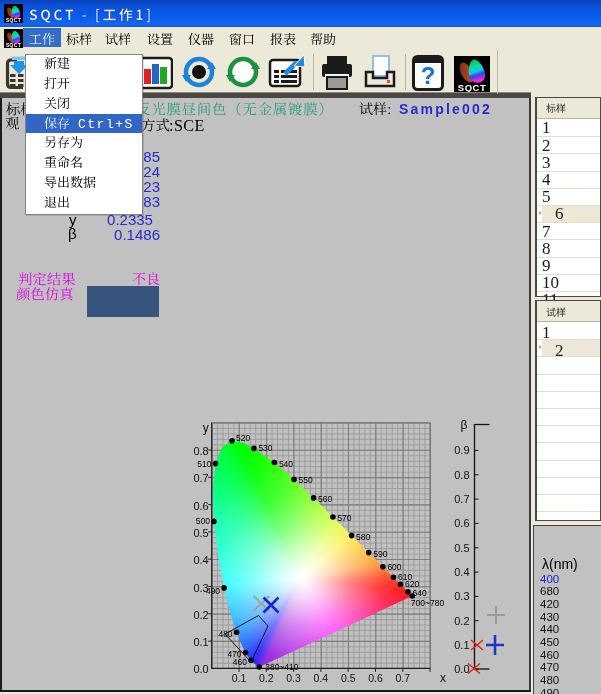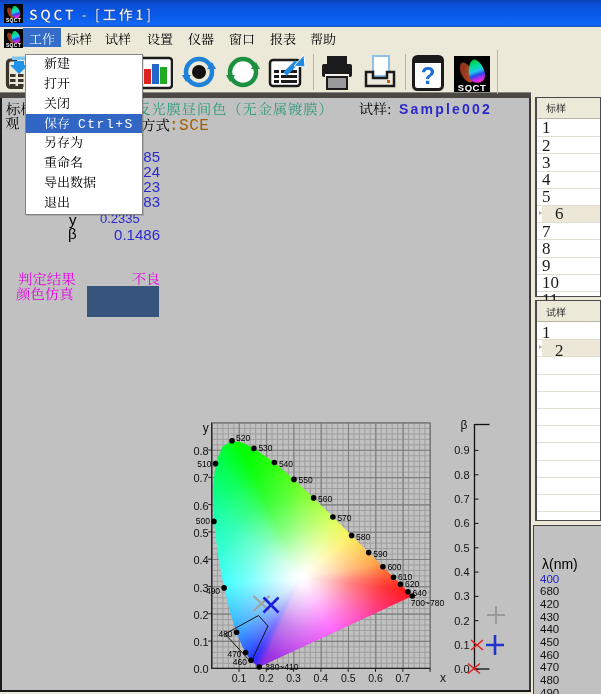--- a/index.html
+++ b/index.html
@@ -214,27 +214,27 @@
 <div style="position:absolute;left:5px;top:114.1px;">
     <svg width="14" height="19" viewBox="0 -14.4 14 19" style="display:block;overflow:visible">
       <path d="M11.3 -4.0 10.0 -4.1V-0.0C10.0 0.6 10.1 0.8 11.0 0.8H12.0C13.6 0.8 14.0 0.6 14.0 0.2C14.0 0.1 13.9 -0.0 13.7 -0.2L13.6 -2.0H13.4C13.3 -1.2 13.1 -0.4 13.1 -0.2C13.0 -0.1 13.0 -0.0 12.8 -0.0C12.7 -0.0 12.4 -0.0 12.1 -0.0H11.2C10.9 -0.0 10.9 -0.1 10.9 -0.2V-3.6C11.1 -3.7 11.2 -3.8 11.3 -4.0ZM10.5 -9.4 9.1 -9.5C9.1 -4.6 9.3 -1.3 4.3 0.9L4.4 1.2C10.1 -0.9 9.9 -4.3 10.0 -9.0C10.3 -9.0 10.5 -9.2 10.5 -9.4ZM6.5 -11.6V-3.3H6.6C7.1 -3.3 7.4 -3.5 7.4 -3.6V-10.8H11.8V-3.5H11.9C12.3 -3.5 12.7 -3.7 12.7 -3.7V-10.7C13.0 -10.7 13.1 -10.8 13.2 -10.9L12.2 -11.7L11.7 -11.1H7.5ZM1.3 -8.5 1.1 -8.4C1.8 -7.5 2.7 -6.2 3.4 -5.0C2.8 -3.1 1.8 -1.3 0.5 0.1L0.7 0.2C2.2 -1.0 3.2 -2.5 3.9 -4.1C4.4 -3.2 4.8 -2.3 4.9 -1.5C5.8 -0.8 6.3 -2.4 4.4 -5.2C5.0 -6.7 5.3 -8.3 5.6 -9.9C5.9 -9.9 6.0 -9.9 6.1 -10.1L5.1 -11.0L4.5 -10.4H0.5L0.7 -10.0H4.6C4.4 -8.7 4.1 -7.3 3.8 -6.0C3.1 -6.8 2.3 -7.6 1.3 -8.5Z" fill="#000"></path>
     </svg>
   </div>
 <div style="position:absolute;left:141px;top:115.6px;">
     <svg width="29" height="19" viewBox="0 -14.4 29 19" style="display:block;overflow:visible">
       <path d="M5.9 -12.2 5.8 -12.1C6.5 -11.5 7.3 -10.4 7.4 -9.6C8.5 -8.9 9.3 -11.1 5.9 -12.2ZM12.5 -10.1 11.7 -9.2H0.6L0.8 -8.7H5.1C5.0 -4.6 4.2 -1.4 0.9 1.0L1.1 1.2C4.1 -0.5 5.4 -2.8 5.9 -5.9H10.5C10.3 -2.9 10.0 -0.7 9.5 -0.3C9.3 -0.1 9.2 -0.1 8.9 -0.1C8.6 -0.1 7.4 -0.2 6.7 -0.3L6.7 0.0C7.3 0.1 8.0 0.2 8.2 0.4C8.5 0.6 8.5 0.8 8.5 1.1C9.2 1.1 9.7 0.9 10.2 0.6C10.8 -0.1 11.2 -2.5 11.4 -5.8C11.7 -5.8 11.9 -5.9 12.0 -6.0L10.9 -6.9L10.3 -6.3H6.0C6.1 -7.1 6.2 -7.9 6.2 -8.7H13.4C13.6 -8.7 13.7 -8.8 13.8 -9.0C13.3 -9.4 12.5 -10.1 12.5 -10.1Z M24.4 -11.7 24.3 -11.5C24.9 -11.1 25.8 -10.4 26.1 -9.9C27.1 -9.4 27.5 -11.3 24.4 -11.7ZM22.3 -12.0C22.3 -11.0 22.3 -9.9 22.4 -8.9H15.1L15.2 -8.5H22.5C22.8 -4.7 23.8 -1.5 26.2 0.3C26.8 0.9 27.7 1.3 28.1 0.8C28.2 0.7 28.2 0.4 27.7 -0.1L28.0 -2.3L27.8 -2.3C27.6 -1.8 27.3 -1.1 27.2 -0.7C27.0 -0.4 26.9 -0.4 26.7 -0.6C24.6 -2.2 23.7 -5.2 23.4 -8.5H27.8C28.0 -8.5 28.1 -8.6 28.2 -8.7C27.7 -9.2 26.9 -9.8 26.9 -9.8L26.2 -8.9H23.4C23.4 -9.8 23.3 -10.6 23.3 -11.4C23.7 -11.5 23.8 -11.7 23.8 -11.9ZM15.3 -0.3 16.0 0.8C16.1 0.8 16.2 0.6 16.3 0.5C19.1 -0.5 21.1 -1.3 22.7 -1.9L22.6 -2.1L19.3 -1.3V-5.5H21.9C22.1 -5.5 22.2 -5.6 22.3 -5.8C21.8 -6.2 21.1 -6.8 21.1 -6.8L20.4 -6.0H15.7L15.8 -5.5H18.4V-1.0C17.0 -0.7 15.9 -0.4 15.3 -0.3Z" fill="#000"></path>
     </svg>
   </div>
-<div class="abs" style="left:169px;top:117px;font-size:16px;letter-spacing:0.5px;color:#a16207;font-family:Liberation Mono, monospace">:SCE</div>
+<div class="abs" style="left:169px;top:117px;font-size:16px;letter-spacing:0.5px;color:#000000;font-family:Liberation Serif, serif">:SCE</div>
 <div class="abs" style="left:100px;top:147.5px;width:60px;text-align:right;font-size:15px;color:#2a2ace">85</div>
 <div class="abs" style="left:100px;top:162.5px;width:60px;text-align:right;font-size:15px;color:#2a2ace">24</div>
 <div class="abs" style="left:100px;top:177.5px;width:60px;text-align:right;font-size:15px;color:#2a2ace">23</div>
 <div class="abs" style="left:100px;top:192.5px;width:60px;text-align:right;font-size:15px;color:#2a2ace">83</div>
 <div class="abs" style="left:69px;top:211px;width:20px;font-size:15px;color:#000">y</div>
-<div class="abs" style="left:100px;top:211px;width:60px;text-align:left;font-size:13px;color:#2a2ace">0.2335</div>
+<div class="abs" style="left:100px;top:211px;width:60px;text-align:center;font-size:15px;color:#2a2ace">0.2335</div>
 <div class="abs" style="left:68px;top:225px;width:20px;font-size:15px;color:#000">β</div>
 <div class="abs" style="left:100px;top:226px;width:60px;text-align:right;font-size:15px;color:#2a2ace">0.1486</div>
 <div style="position:absolute;left:18px;top:269.6px;">
     <svg width="58" height="19" viewBox="0 -14.4 58 19" style="display:block;overflow:visible">
       <path d="M13.6 -11.8 12.2 -12.0V-0.3C12.2 -0.1 12.1 -0.0 11.8 -0.0C11.5 -0.0 10.0 -0.1 10.0 -0.1V0.1C10.6 0.2 11.0 0.3 11.2 0.5C11.4 0.6 11.5 0.9 11.6 1.2C12.9 1.0 13.1 0.5 13.1 -0.2V-11.5C13.4 -11.5 13.6 -11.6 13.6 -11.8ZM10.7 -10.5 9.2 -10.6V-1.8H9.4C9.7 -1.8 10.1 -2.1 10.1 -2.2V-10.1C10.5 -10.1 10.6 -10.3 10.7 -10.5ZM8.5 -10.4 7.1 -11.0C6.7 -9.7 6.2 -8.4 5.8 -7.5L6.0 -7.4C6.7 -8.1 7.4 -9.2 8.0 -10.2C8.3 -10.1 8.5 -10.3 8.5 -10.4ZM1.4 -10.9 1.2 -10.8C1.7 -10.0 2.4 -8.7 2.5 -7.7C3.3 -6.9 4.2 -9.0 1.4 -10.9ZM7.3 -7.8 6.7 -7.0H5.1V-11.5C5.5 -11.5 5.6 -11.7 5.6 -11.9L4.2 -12.0V-7.0H1.0L1.1 -6.5H4.2V-5.5C4.2 -5.0 4.1 -4.6 4.1 -4.1H0.6L0.7 -3.7H4.0C3.7 -1.7 2.8 -0.2 0.7 0.9L0.8 1.1C3.4 0.0 4.6 -1.6 4.9 -3.7H8.6C8.8 -3.7 8.9 -3.8 8.9 -3.9C8.5 -4.3 7.7 -4.9 7.7 -4.9L7.1 -4.1H5.0C5.1 -4.6 5.1 -5.1 5.1 -5.6V-6.5H8.0C8.3 -6.5 8.4 -6.6 8.4 -6.8C8.0 -7.2 7.3 -7.8 7.3 -7.8Z M20.7 -12.1 20.5 -12.0C21.1 -11.5 21.6 -10.7 21.7 -10.1C22.7 -9.4 23.6 -11.4 20.7 -12.1ZM16.8 -10.6 16.6 -10.5C16.7 -9.6 16.1 -8.8 15.5 -8.5C15.2 -8.3 15.0 -8.0 15.1 -7.7C15.3 -7.3 15.8 -7.3 16.2 -7.5C16.6 -7.8 17.0 -8.4 17.0 -9.4H26.5C26.3 -8.9 26.1 -8.3 25.9 -7.9L26.1 -7.8C26.6 -8.1 27.3 -8.7 27.6 -9.2C27.9 -9.2 28.1 -9.2 28.2 -9.3L27.1 -10.4L26.4 -9.8H17.0C17.0 -10.0 16.9 -10.3 16.8 -10.6ZM25.3 -8.1 24.7 -7.3H16.7L16.8 -6.9H21.1V-0.5C19.9 -0.9 19.0 -1.6 18.4 -3.0C18.6 -3.6 18.8 -4.2 18.9 -4.9C19.2 -4.9 19.4 -5.0 19.5 -5.2L18.0 -5.5C17.7 -3.2 16.8 -0.6 14.9 1.0L15.1 1.1C16.6 0.2 17.6 -1.2 18.2 -2.6C19.4 0.2 21.2 0.8 24.5 0.8C25.3 0.8 27.0 0.8 27.7 0.8C27.7 0.4 27.9 0.1 28.3 0.1V-0.1C27.4 -0.1 25.4 -0.1 24.6 -0.1C23.6 -0.1 22.8 -0.2 22.1 -0.3V-3.8H26.1C26.3 -3.8 26.5 -3.9 26.5 -4.0C26.0 -4.5 25.2 -5.1 25.2 -5.1L24.6 -4.2H22.1V-6.9H26.2C26.4 -6.9 26.5 -7.0 26.6 -7.1C26.1 -7.6 25.3 -8.1 25.3 -8.1Z M29.4 -1.0 30.0 0.3C30.2 0.2 30.3 0.1 30.3 -0.1C32.3 -0.9 33.7 -1.6 34.7 -2.2L34.6 -2.4C32.5 -1.8 30.4 -1.2 29.4 -1.0ZM33.4 -11.3 32.0 -12.0C31.6 -10.9 30.5 -8.9 29.6 -8.0C29.5 -8.0 29.3 -7.9 29.3 -7.9L29.8 -6.6C29.9 -6.6 29.9 -6.7 30.0 -6.8C30.8 -7.0 31.7 -7.3 32.3 -7.5C31.5 -6.3 30.5 -5.1 29.7 -4.4C29.6 -4.3 29.3 -4.2 29.3 -4.2L29.8 -3.0C29.9 -3.0 30.0 -3.0 30.0 -3.2C31.8 -3.7 33.5 -4.3 34.4 -4.6L34.3 -4.8C32.8 -4.6 31.3 -4.4 30.3 -4.2C31.7 -5.4 33.3 -7.1 34.1 -8.3C34.4 -8.2 34.6 -8.3 34.7 -8.4L33.4 -9.3C33.2 -8.9 32.9 -8.4 32.6 -7.9C31.7 -7.9 30.8 -7.8 30.1 -7.8C31.1 -8.8 32.2 -10.1 32.8 -11.1C33.1 -11.1 33.3 -11.2 33.4 -11.3ZM36.2 -0.4V-3.8H40.6V-0.4ZM35.3 -4.7V1.1H35.5C36.0 1.1 36.2 0.9 36.2 0.8V0.1H40.6V1.1H40.8C41.2 1.1 41.5 0.8 41.5 0.8V-3.7C41.8 -3.8 42.0 -3.8 42.1 -4.0L41.0 -4.8L40.6 -4.2H36.4ZM41.6 -10.1 40.9 -9.3H38.9V-11.5C39.3 -11.5 39.4 -11.7 39.5 -11.9L38.0 -12.0V-9.3H34.3L34.4 -8.9H38.0V-6.2H34.9L35.1 -5.8H42.0C42.2 -5.8 42.3 -5.9 42.4 -6.0C41.9 -6.5 41.2 -7.1 41.2 -7.1L40.5 -6.2H38.9V-8.9H42.5C42.6 -8.9 42.8 -8.9 42.8 -9.1C42.4 -9.5 41.6 -10.1 41.6 -10.1Z M45.7 -11.3V-5.4H45.9C46.3 -5.4 46.7 -5.6 46.7 -5.7V-6.1H49.9V-4.4H43.9L44.0 -4.0H49.0C47.8 -2.3 45.8 -0.6 43.7 0.5L43.8 0.7C46.3 -0.3 48.4 -1.7 49.9 -3.5V1.1H50.0C50.5 1.1 50.8 0.9 50.8 0.8V-4.0H50.9C52.1 -1.9 54.2 -0.3 56.2 0.6C56.4 0.2 56.7 -0.1 57.1 -0.1L57.1 -0.3C55.0 -0.9 52.6 -2.3 51.3 -4.0H56.6C56.8 -4.0 56.9 -4.0 57.0 -4.2C56.4 -4.7 55.6 -5.3 55.6 -5.3L54.9 -4.4H50.8V-6.1H54.1V-5.5H54.2C54.6 -5.5 55.0 -5.8 55.0 -5.8V-10.7C55.3 -10.8 55.5 -10.9 55.6 -11.0L54.5 -11.8L54.0 -11.3H46.8L45.7 -11.7ZM49.9 -10.8V-8.9H46.7V-10.8ZM50.8 -10.8H54.1V-8.9H50.8ZM49.9 -8.5V-6.6H46.7V-8.5ZM50.8 -8.5H54.1V-6.6H50.8Z" fill="#e202e2"></path>
     </svg>
   </div>
 <div style="position:absolute;left:132px;top:270.0px;">
     <svg width="28" height="18" viewBox="0 -14 28 18" style="display:block;overflow:visible">
       <path d="M8.2 -7.4 8.0 -7.3C9.5 -6.4 11.7 -4.8 12.4 -3.5C13.7 -3.0 13.9 -5.6 8.2 -7.4ZM0.7 -10.5 0.8 -10.1H7.4C6.1 -7.6 3.4 -4.9 0.5 -3.2L0.6 -3.0C2.8 -4.1 4.9 -5.6 6.5 -7.3V1.1H6.7C7.0 1.1 7.4 0.8 7.4 0.8V-7.5C7.7 -7.6 7.8 -7.7 7.9 -7.8L7.2 -8.0C7.8 -8.7 8.3 -9.4 8.7 -10.1H12.9C13.1 -10.1 13.3 -10.2 13.3 -10.4C12.8 -10.8 11.9 -11.5 11.9 -11.5L11.2 -10.5Z M20.1 -11.8 19.9 -11.7C20.3 -11.3 20.8 -10.6 20.9 -10.0C21.8 -9.4 22.6 -11.0 20.1 -11.8ZM26.7 -3.7 25.6 -4.5C24.9 -3.9 23.5 -2.9 22.4 -2.2C21.7 -2.9 21.1 -3.7 20.7 -4.6H24.2V-4.1H24.3C24.6 -4.1 25.1 -4.4 25.1 -4.5V-9.2C25.4 -9.3 25.6 -9.4 25.7 -9.5L24.6 -10.4L24.1 -9.8H18.1L17.1 -10.3V-0.5C17.1 -0.2 17.0 -0.1 16.6 0.1L17.1 1.1C17.1 1.1 17.2 1.0 17.3 0.9C19.1 0.1 20.8 -0.7 21.7 -1.1L21.6 -1.3L18.0 -0.2V-4.6H20.4C21.4 -1.5 23.4 0.2 26.6 1.1C26.7 0.6 27.0 0.3 27.5 0.2L27.5 0.1C25.6 -0.3 23.9 -1.0 22.7 -2.0C23.9 -2.5 25.3 -3.1 26.2 -3.6C26.4 -3.5 26.6 -3.5 26.7 -3.7ZM18.0 -9.0V-9.4H24.2V-7.4H18.0ZM18.0 -5.0V-7.0H24.2V-5.0Z" fill="#e202e2"></path>

